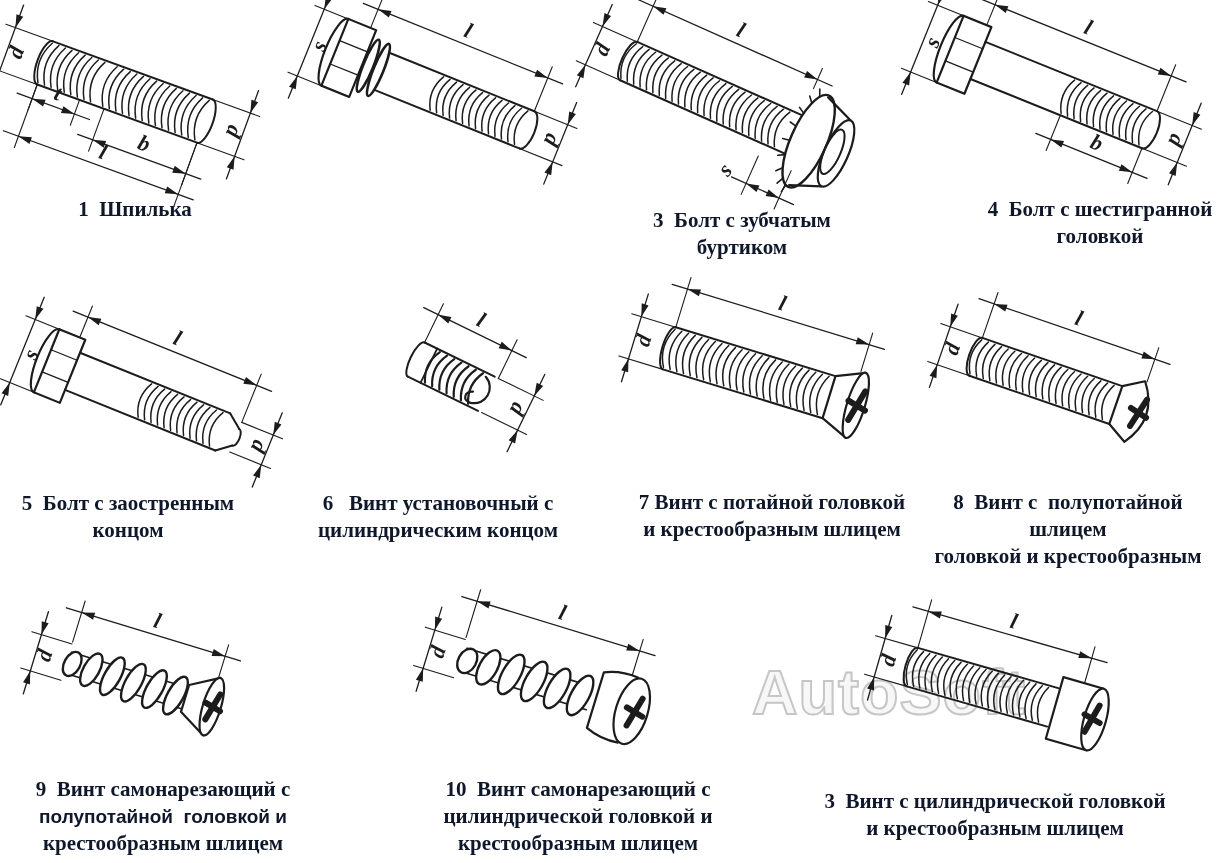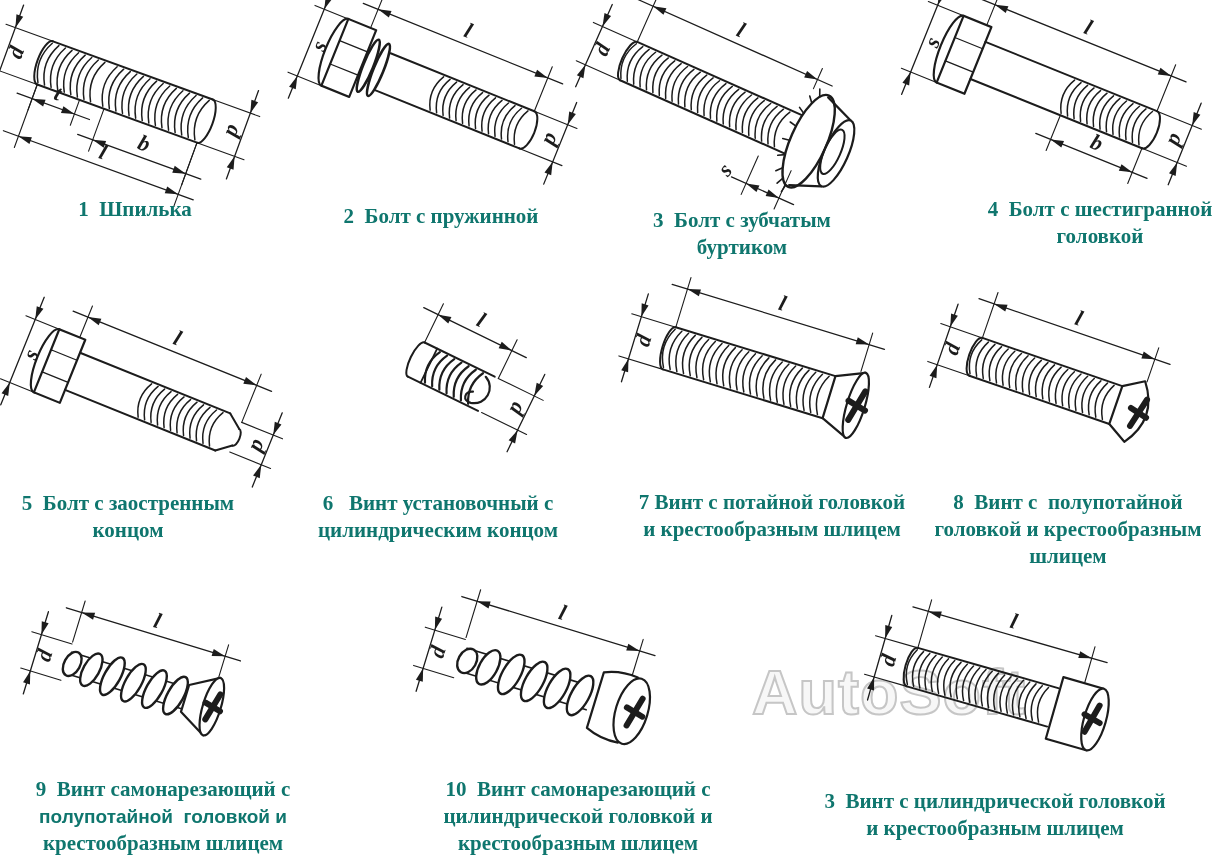--- a/index.html
+++ b/index.html
@@ -1,20 +1,20 @@
 <!DOCTYPE html>
 <html><head>
 <meta charset="utf-8">
 <style>
   html,body{margin:0;padding:0;background:#fff;}
   .page{position:relative;width:1218px;height:863px;background:#ffffff;overflow:hidden;
         font-family:"Liberation Serif",serif;}
   svg.fig{position:absolute;overflow:visible;z-index:2;}
   .cap{position:absolute;transform:translateX(-50%);text-align:center;z-index:3;
-       font-family:"Liberation Serif",serif;font-weight:bold;font-size:21px;line-height:27px;color:#0f766e;}
+       font-family:"Liberation Serif",serif;font-weight:bold;font-size:21px;line-height:27px;color:#0f172a;}
   .cap span{display:block;white-space:pre;}
   .cap .sans{font-family:"Liberation Sans",sans-serif;font-size:19px;text-align:center;}
   .watermark{position:absolute;left:752px;top:656px;z-index:1;
        font-family:"Liberation Sans",sans-serif;font-weight:bold;font-size:63px;letter-spacing:1px;
        color:#f7f7f7;-webkit-text-stroke:2px #c6c6c6;}
 </style>
 </head>
 <body>
 
 <div class="page">
@@ -510,21 +510,20 @@
         <path d="M0 0 L-13 3.6 L-13 -3.6 Z" transform="translate(-146 -20) rotate(90)" fill="#1c1c1c"></path>
         <path d="M0 0 L-13 3.6 L-13 -3.6 Z" transform="translate(-146 20) rotate(-90)" fill="#1c1c1c"></path>
         <text transform="translate(-130 0) rotate(-90)" fill="#1c1c1c" font-style="italic" font-weight="bold" font-size="22" font-family="&quot;Liberation Serif&quot;,serif" text-anchor="middle">d</text>
       </g>
     </svg>
 
   <div class="cap" style="left:135px;top:196px">
     <span>1  Шпилька</span>
   </div>
   <div class="cap" style="left:441px;top:203px">
-    <span>2  Болт с пружинной</span>
   </div>
   <div class="cap" style="left:742px;top:207px">
     <span>3  Болт с зубчатым</span>
     <span>буртиком</span>
   </div>
   <div class="cap" style="left:1100px;top:196px">
     <span>4  Болт с шестигранной</span>
     <span>головкой</span>
   </div>
   <div class="cap" style="left:128px;top:490px">
@@ -534,22 +533,22 @@
   <div class="cap" style="left:438px;top:490px">
     <span>6   Винт установочный с</span>
     <span>цилиндрическим концом</span>
   </div>
   <div class="cap" style="left:772px;top:489px">
     <span>7 Винт с потайной головкой</span>
     <span>и крестообразным шлицем</span>
   </div>
   <div class="cap" style="left:1068px;top:489px">
     <span>8  Винт с  полупотайной</span>
+    <span>шлицем</span>
     <span>головкой и крестообразным</span>
-    <span>шлицем</span>
   </div>
   <div class="cap" style="left:163px;top:776px">
     <span>9  Винт самонарезающий с</span>
     <span class="sans">полупотайной  головкой и</span>
     <span>крестообразным шлицем</span>
   </div>
   <div class="cap" style="left:578px;top:776px">
     <span>10  Винт самонарезающий с</span>
     <span>цилиндрической головкой и</span>
     <span>крестообразным шлицем</span>

